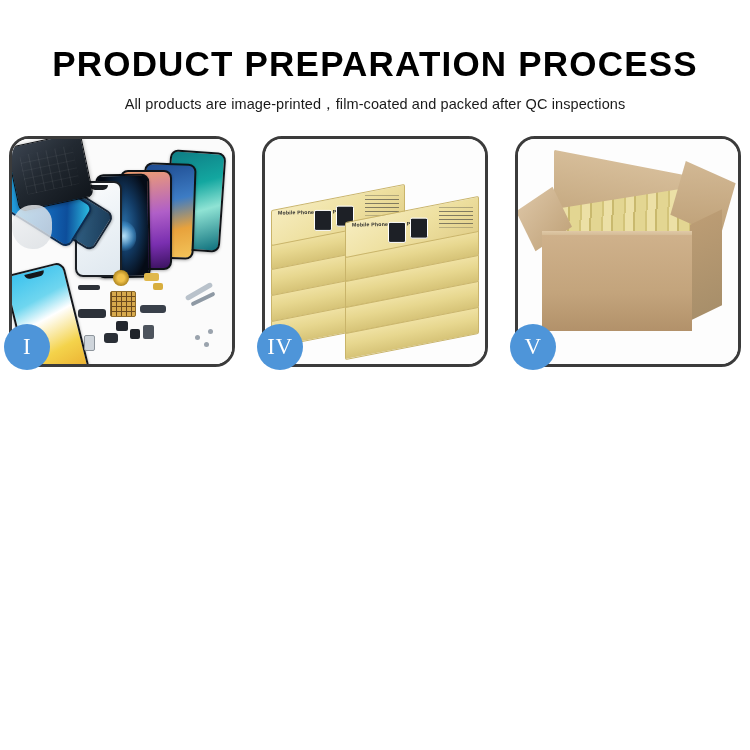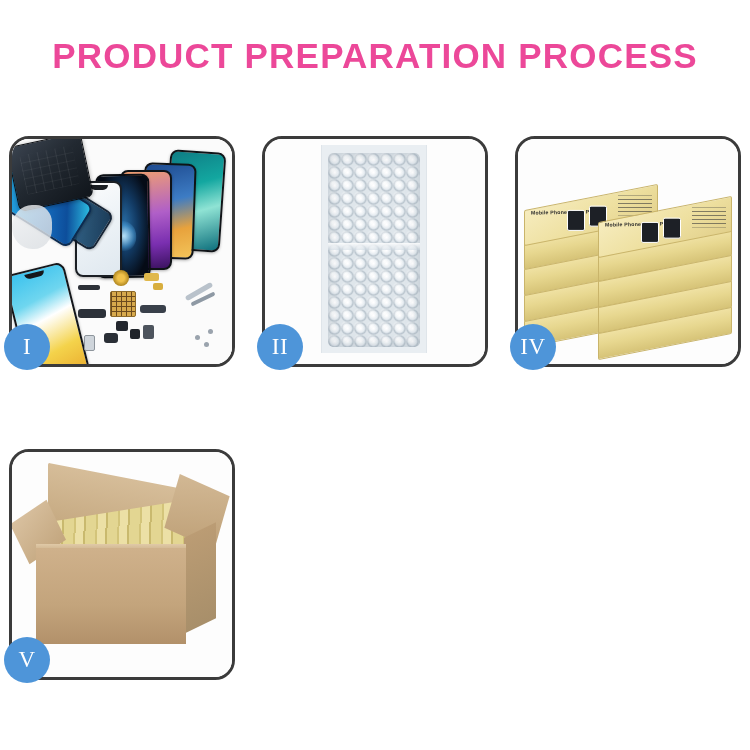--- a/index.html
+++ b/index.html
@@ -18,23 +18,23 @@
   
   .header {
     padding-top: 34px;
     text-align: center;
   }
   .title {
     font-family: "Liberation Sans", sans-serif;
     font-size: 35px;
     font-weight: bold;
     letter-spacing: 1.2px;
-    color: #ec4899;
+    color: #000000;
     line-height: 1;
-    margin: 4px;
+    margin: 12px;
     white-space: nowrap;
   }
   .subtitle {
     font-family: "Liberation Sans", sans-serif;
     font-size: 14.5px;
     font-weight: normal;
     color: #1a1a1a;
     margin: 14px 0 0 0;
     letter-spacing: 0.1px;
     white-space: nowrap;
@@ -372,20 +372,21 @@
     position:absolute; top:16px; left:126px; width:76px; height:22px;
     background: linear-gradient(120deg, rgba(255,255,255,0.85), rgba(255,255,255,0));
     transform: skewY(-20deg);
   }
 </style>
 </head>
 <body>
 
 <div class="header">
   <h1 class="title">PRODUCT PREPARATION PROCESS</h1>
+  <p class="subtitle">All products are image-printed，film-coated and packed after QC inspections</p>
 </div>
 
 <div class="grid">
 
   <div class="panel">
     <div class="panel-clip">
       <div class="p1-bg"></div>
       <div class="phone ph-teal"></div>
       <div class="phone ph-gold"></div>
       <div class="phone ph-purple"></div>
@@ -410,28 +411,20 @@
       <div class="comp c-plate"></div>
       <div class="comp c-tool"></div>
       <div class="comp c-tool2"></div>
       <div class="comp c-screw1"></div>
       <div class="comp c-screw2"></div>
       <div class="comp c-screw3"></div>
     </div>
     <div class="badge">I</div>
   </div>
 
-  <div class="panel">
-    <div class="panel-clip">
-      <div class="bubble-sheet"></div>
-      <div class="bubble-pouch"></div>
-      <div class="bubble-seal"></div>
-    </div>
-    <div class="badge">II</div>
-  </div>
 
 
   <div class="panel">
     <div class="panel-clip">
       <div class="stack">
         <div class="sbox" style="left:4px;  top:150px;"></div>
         <div class="sbox" style="left:4px;  top:124px;"></div>
         <div class="sbox" style="left:4px;  top:98px;"></div>
         <div class="sbox" style="left:4px;  top:72px;"></div>
         <div class="sbox top" style="left:4px; top:40px;">

